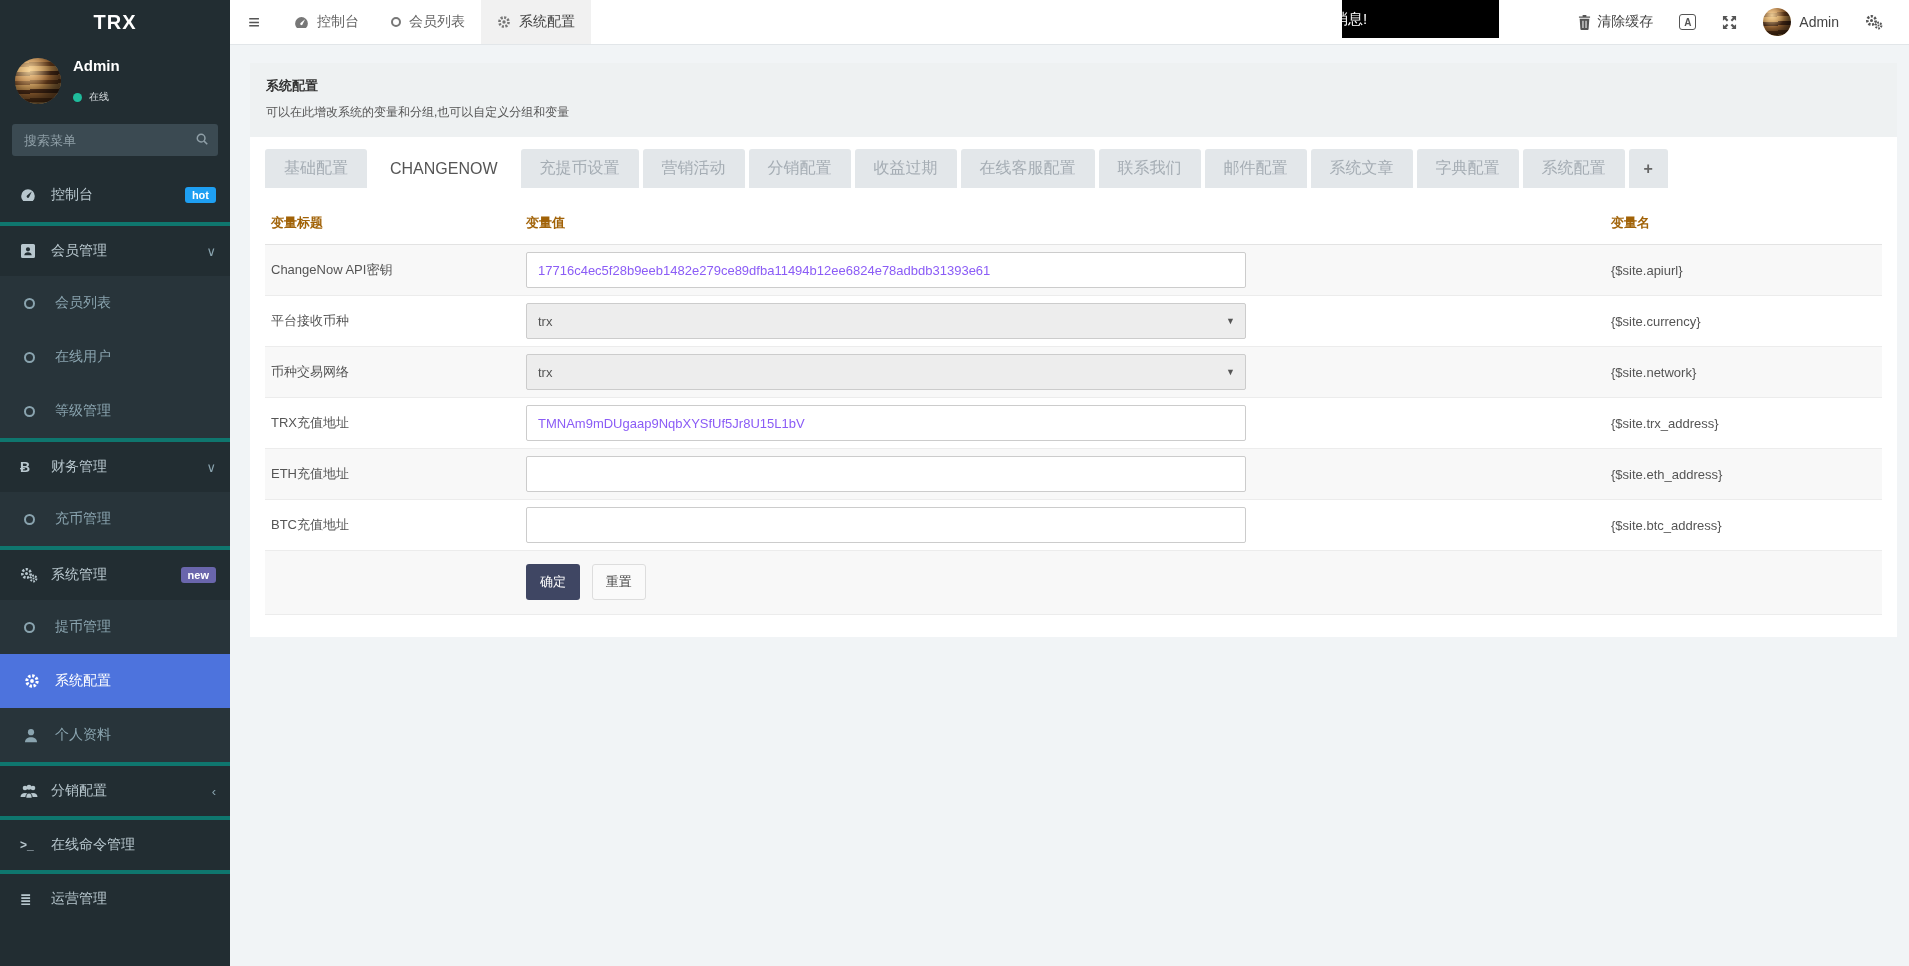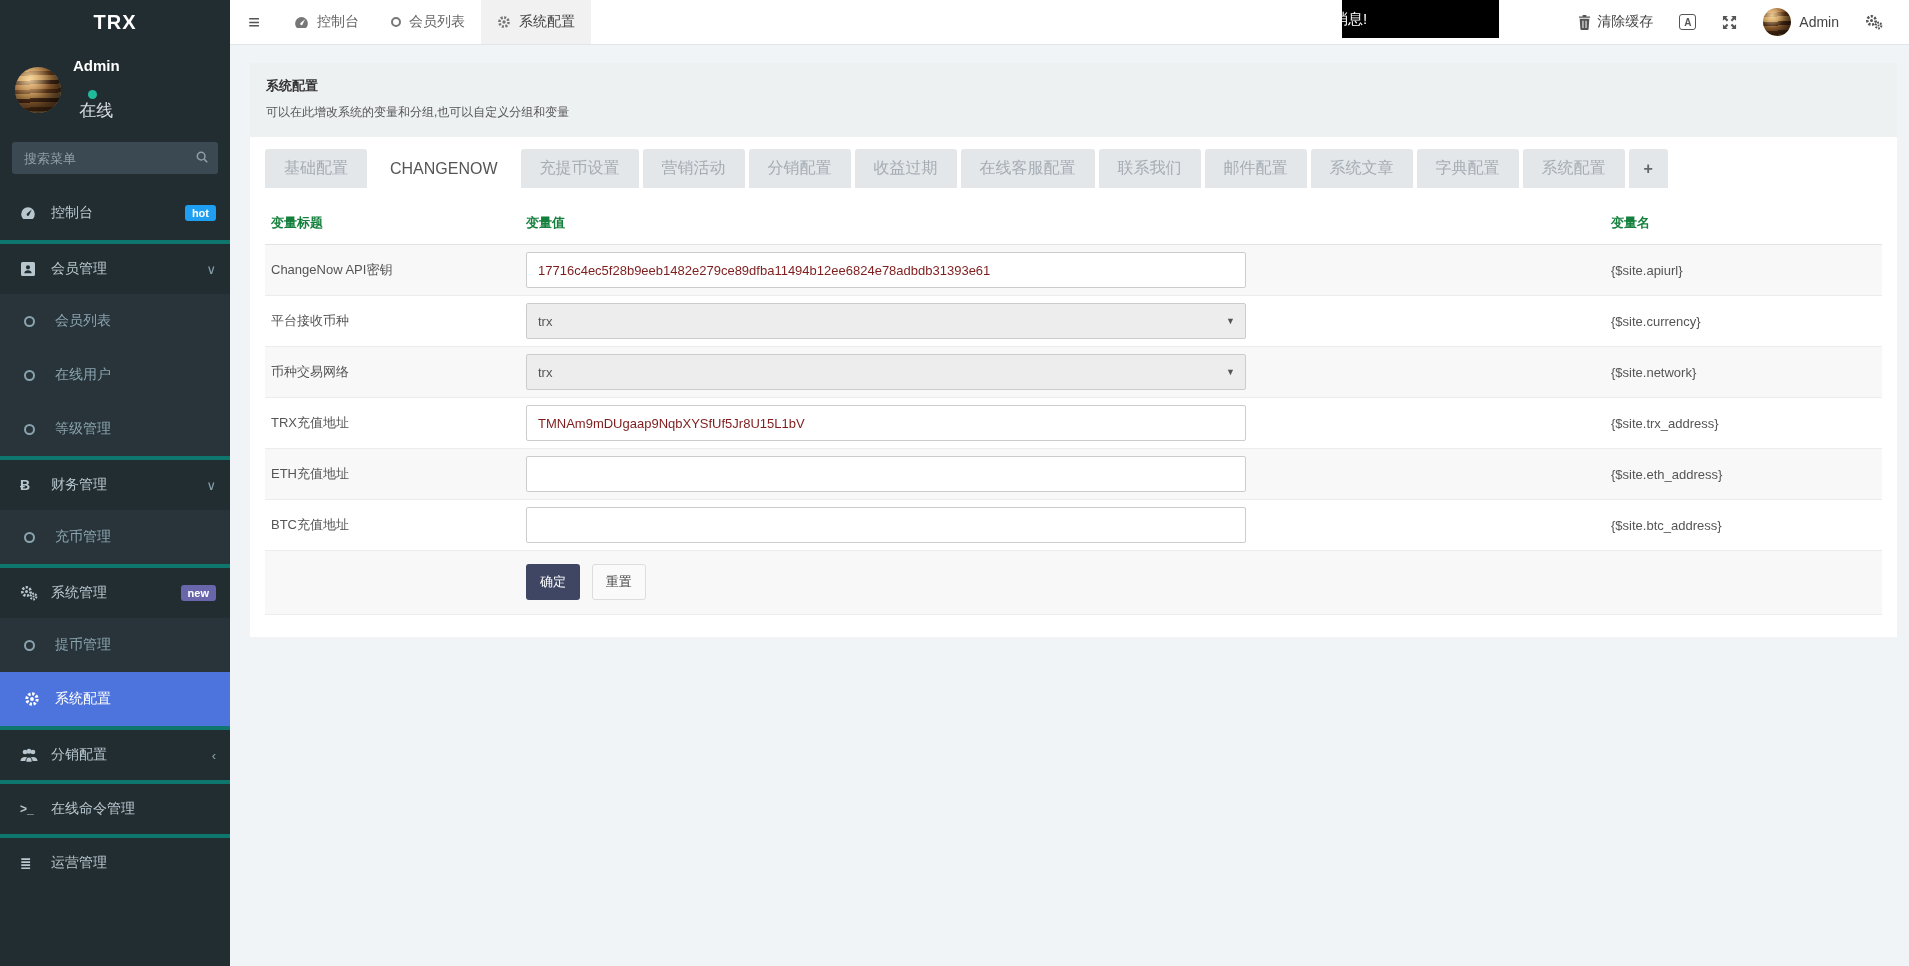--- a/index.html
+++ b/index.html
@@ -11,21 +11,21 @@
   .logo { height:45px; display:flex; align-items:center; justify-content:center; color:#fff; font-size:20px; font-weight:bold; letter-spacing:1px; background:#222d32; }
   .user-panel { display:flex; align-items:center; padding:12px 15px 10px; }
   .planet { width:46px; height:46px; border-radius:50%; flex:0 0 46px;
     background:
       radial-gradient(circle at 32% 26%, rgba(255,226,170,.85), rgba(255,255,255,0) 46%),
       repeating-linear-gradient(178deg, #b97a3e 0 5px, #74441f 5px 9px, #c8924f 9px 14px, #53301a 14px 18px);
     box-shadow: inset -8px -10px 16px rgba(0,0,0,.7); }
   .planet.small { width:28px; height:28px; flex:0 0 28px; box-shadow: inset -5px -6px 10px rgba(0,0,0,.7); }
   .user-info { margin-left:12px; }
   .user-name { color:#fff; font-weight:bold; font-size:15px; }
-  .user-status { margin-top:16px; color:#d9dee1; font-size:17px; display:flex; align-items:center;flex-direction:column; }
+  .user-status { margin-top:16px; color:#d9dee1; font-size:10px; display:flex; align-items:center; }
   .dot { width:9px; height:9px; border-radius:50%; background:#1fbc9c; display:inline-block; margin-right:7px; }
   .search-wrap { margin:10px 12px 12px; position:relative; }
   .search-input { width:100%; height:32px; background:#3b4a52; border:none; border-radius:3px; color:#cfd8dc; font-size:13px; padding:0 32px 0 12px; outline:none; font-family:inherit; }
   .search-input::placeholder { color:#90a0a8; }
   .search-icon { position:absolute; right:9px; top:8px; color:#90a0a8; }
 
   .menu { margin-top:6px; }
   .mi { height:54px; display:flex; align-items:center; padding:0 14px 0 20px; color:#b8c7ce; cursor:pointer; position:relative; }
   .mi.sub { background:#28343a; color:#8aa4af; padding-left:24px; }
   .mi.group-top { border-top:4px solid #0f766e; }
@@ -59,26 +59,26 @@
   .panel { margin:18px 12px 0 20px; background:#fff; }
   .panel-heading { background:#eef1f2; padding:14px 16px 16px; }
   .panel-title { font-size:13px; font-weight:bold; color:#333; }
   .panel-sub { font-size:12px; color:#555; margin-top:9px; }
   .tabs-row { padding:12px 15px 0; display:flex; }
   .ctab { height:39px; display:flex; align-items:center; padding:0 19px; margin-right:4px; background:#e3e7ea; color:#a5adb4; font-size:16px; border-radius:3px 3px 0 0; cursor:pointer; white-space:nowrap; }
   .ctab.active { background:#fff; color:#555; }
   .ctab.plus { padding:0 15px; color:#666; font-weight:bold; }
 
   .cfg-table { margin:14px 15px 0; width:calc(100% - 30px); border-collapse:collapse; font-size:13px; color:#555; }
-  .cfg-table th { text-align:left; font-weight:bold; color:#15803d; padding:12px 6px; border-bottom:1px solid #e3e3e3; }
+  .cfg-table th { text-align:left; font-weight:bold; color:#a16207; padding:12px 6px; border-bottom:1px solid #e3e3e3; }
   .cfg-table td { padding:7px 6px; border-bottom:1px solid #ececec; vertical-align:middle; }
   .cfg-table tr.striped { background:#f8f8f8; }
   .col-title { width:255px; }
   .col-value { width:1085px; }
-  .txt { width:720px; height:36px; border:1px solid #ccc; border-radius:2px; padding:0 11px; font-size:13px; color:#7f1d1d; font-family:inherit; background:#fff; outline:none; }
+  .txt { width:720px; height:36px; border:1px solid #ccc; border-radius:2px; padding:0 11px; font-size:13px; color:#8b5cf6; font-family:inherit; background:#fff; outline:none; }
   .sel-wrap { position:relative; width:720px; }
   .sel { width:720px; height:36px; border:1px solid #ccc; border-radius:2px; background:#ededed; color:#555; font-size:13px; padding:0 11px; appearance:none; -webkit-appearance:none; font-family:inherit; outline:none; }
   .sel-caret { position:absolute; right:11px; top:13px; font-size:9px; color:#555; pointer-events:none; }
   .btn-row td { padding:13px 6px 14px; }
   .btn { display:inline-block; border:1px solid transparent; border-radius:3px; font-size:13px; padding:8px 13px; cursor:pointer; font-family:inherit; }
   .btn-ok { background:#3f4663; color:#fff; }
   .btn-reset { background:#fafafa; border-color:#ddd; color:#444; margin-left:8px; }
 
   svg { display:block; }
 </style>
@@ -179,20 +179,29 @@
       <span class="label">提币管理</span>
     </div>
     <div class="mi sub active">
       <span class="mi-icon">
         <svg width="16" height="16" viewBox="0 0 16 16" fill="none" stroke="currentColor">
             <circle cx="8" cy="8" r="5.2" stroke-width="3" stroke-dasharray="2.4 1.6"></circle>
             <circle cx="8" cy="8" r="1.9" fill="currentColor" stroke="none"></circle>
           </svg>
       </span>
       <span class="label">系统配置</span>
+    </div>
+    <div class="mi sub">
+      <span class="mi-icon">
+        <svg width="14" height="15" viewBox="0 0 14 15" fill="currentColor">
+            <circle cx="7" cy="4.2" r="3.1"></circle>
+            <path d="M1 14.2c0-3.2 2.7-5 6-5s6 1.8 6 5z"></path>
+          </svg>
+      </span>
+      <span class="label">个人资料</span>
     </div>
 
     <div class="mi group-top">
       <span class="mi-icon">
         <svg width="18" height="15" viewBox="0 0 18 15" fill="currentColor">
             <circle cx="5" cy="4" r="2.3"></circle>
             <circle cx="13" cy="4" r="2.3"></circle>
             <circle cx="9" cy="3.2" r="2.5"></circle>
             <path d="M0.5 13c0-2.6 2-4 4.5-4 .9 0 1.8.2 2.5.6C6 10.5 5.4 11.6 5.4 13zM12.6 13c0-1.4-.6-2.5-2.1-3.4.7-.4 1.6-.6 2.5-.6 2.5 0 4.5 1.4 4.5 4zM6.3 13.8c0-2.8 1.2-4.2 2.7-4.2s2.7 1.4 2.7 4.2z"></path>
           </svg>

